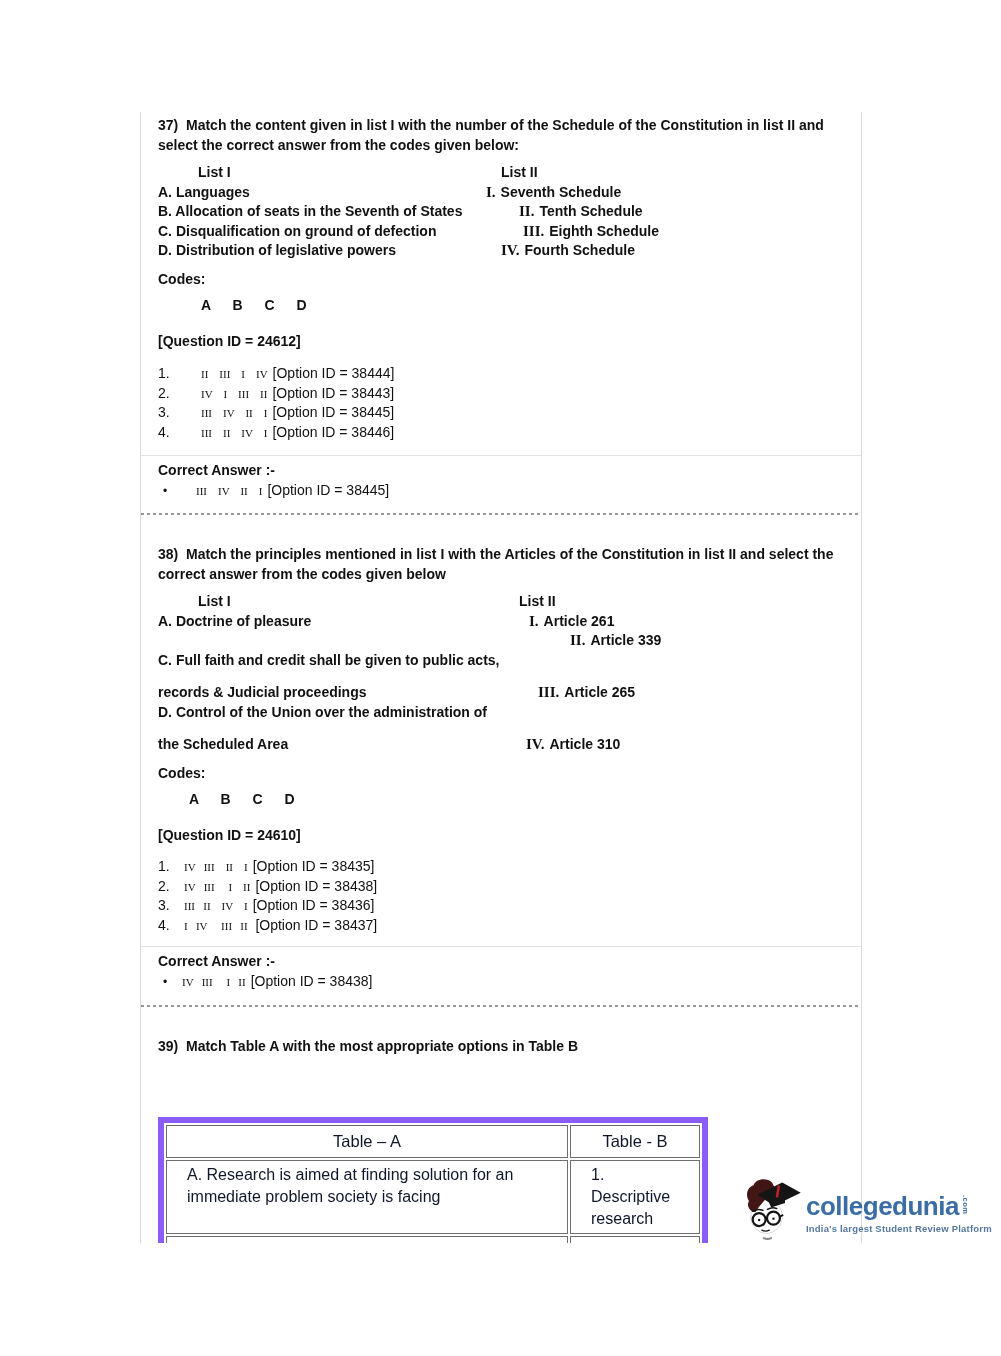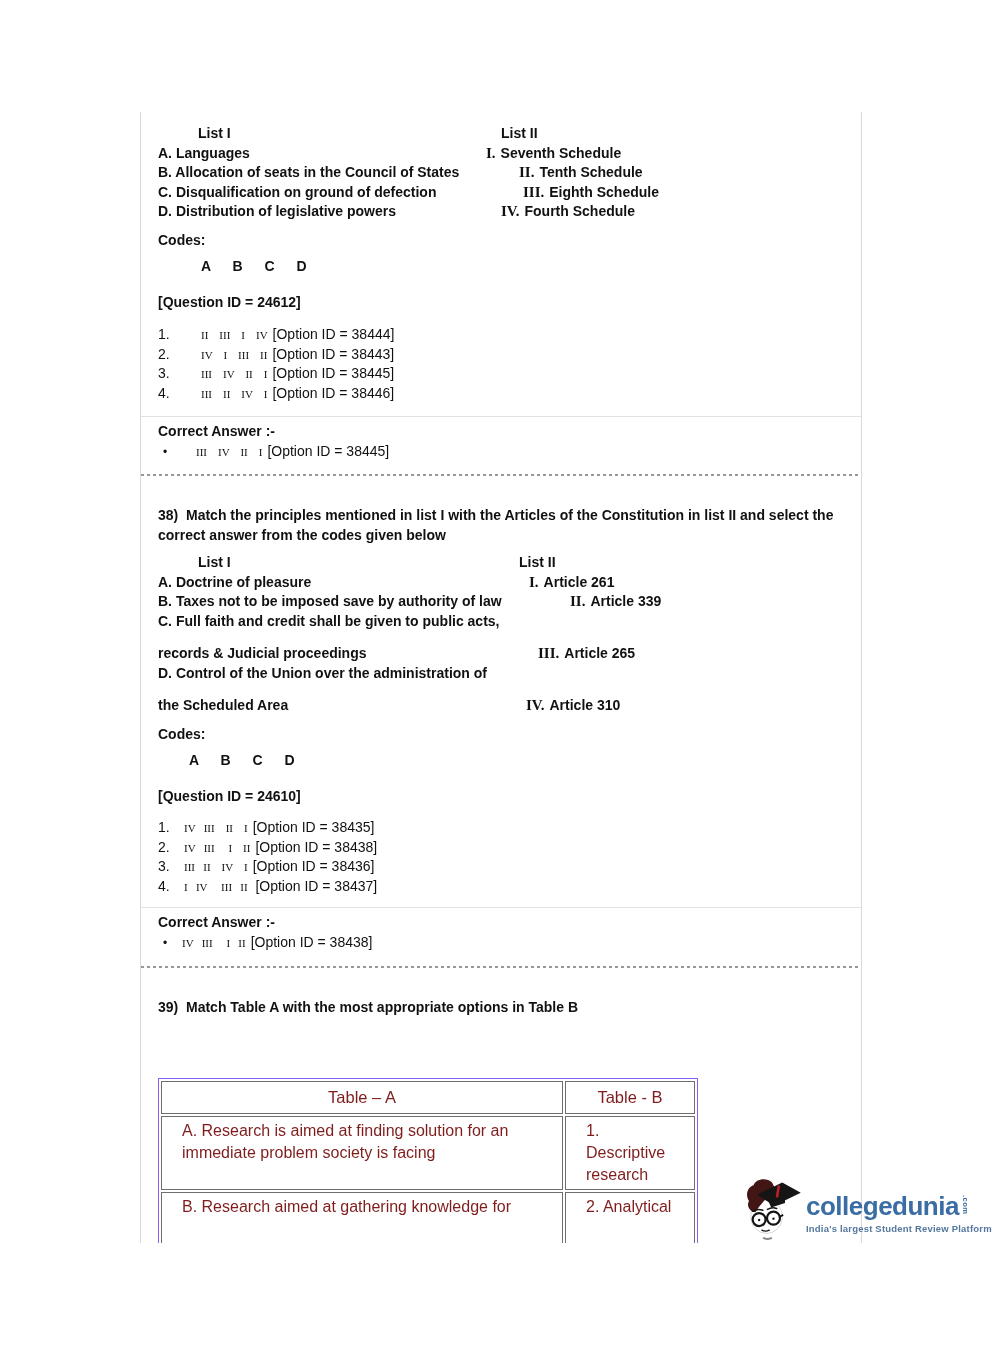--- a/index.html
+++ b/index.html
@@ -64,22 +64,22 @@
   .sep-dotted {
     height:2px; border:0;
     background:repeating-linear-gradient(to right, #979797 0 3px, transparent 3px 6px);
     margin:13px 0 0 -17px; width:721px;
   }
   .q38 .sep-dotted { margin-top:14px; }
 
   
   .match-table {
     margin-top:60px; border-collapse:separate; border-spacing:2px;
-    border:1px solid #8b5cf6; width:540px; background:#fff;
-    font-size:16px; color:#7f1d1d; table-layout:fixed;
+    border:6px solid #8b5cf6; width:540px; background:#fff;
+    font-size:16px; color:#0f172a; table-layout:fixed;
   }
   .match-table th, .match-table td {
     border:1px solid #6e6e6e; background:#fff; font-weight:normal;
   }
   .match-table th { text-align:center; padding:6px 4px; height:33px; font-size:16.5px; }
   .match-table td { text-align:left; vertical-align:top; padding:3px 20px; line-height:22px; }
   .col-a { width:402px; }
   .col-b { width:130px; }
   .row-b td { height:60px; }
 
@@ -98,32 +98,33 @@
   }
   .tagline { margin-top:4px; font-size:9.5px; font-weight:bold; letter-spacing:0.2px; }
 </style>
 </head>
 <body>
 
 <div class="page">
   <div class="content-column">
 
     <section class="question q37">
+      <p class="qtext">37)  Match the content given in list I with the number of the Schedule of the Constitution in list II and select the correct answer from the codes given below:</p>
 
       <div class="list-block">
         <div class="list-line">
           <span class="ll-left indent">List I</span>
           <span class="ll-right" style="left:343px">List II</span>
         </div>
         <div class="list-line">
           <span class="ll-left">A. Languages</span>
           <span class="ll-right" style="left:328px"><span class="roman">I.</span><span>Seventh Schedule</span></span>
         </div>
         <div class="list-line">
-          <span class="ll-left">B. Allocation of seats in the Council of States</span>
+          <span class="ll-left">B. Allocation of seats in the Seventh of States</span>
           <span class="ll-right" style="left:361px"><span class="roman">II.</span><span>Tenth Schedule</span></span>
         </div>
         <div class="list-line">
           <span class="ll-left">C. Disqualification on ground of defection</span>
           <span class="ll-right" style="left:365px"><span class="roman">III.</span><span>Eighth Schedule</span></span>
         </div>
         <div class="list-line">
           <span class="ll-left">D. Distribution of legislative powers</span>
           <span class="ll-right" style="left:343px"><span class="roman">IV.</span><span>Fourth Schedule</span></span>
         </div>
@@ -152,21 +153,20 @@
       <div class="list-block">
         <div class="list-line">
           <span class="ll-left indent">List I</span>
           <span class="ll-right" style="left:361px">List II</span>
         </div>
         <div class="list-line">
           <span class="ll-left">A. Doctrine of pleasure</span>
           <span class="ll-right" style="left:371px"><span class="roman">I.</span><span>Article 261</span></span>
         </div>
         <div class="list-line">
-          <span class="ll-left">B. Taxes not to be imposed save by authority of law</span>
           <span class="ll-right" style="left:412px"><span class="roman">II.</span><span>Article 339</span></span>
         </div>
         <div class="list-line">
           <span class="ll-left">C. Full faith and credit shall be given to public acts,</span>
         </div>
         <div class="list-gap"></div>
         <div class="list-line">
           <span class="ll-left">records &amp; Judicial proceedings</span>
           <span class="ll-right" style="left:380px"><span class="roman">III.</span><span>Article 265</span></span>
         </div>

